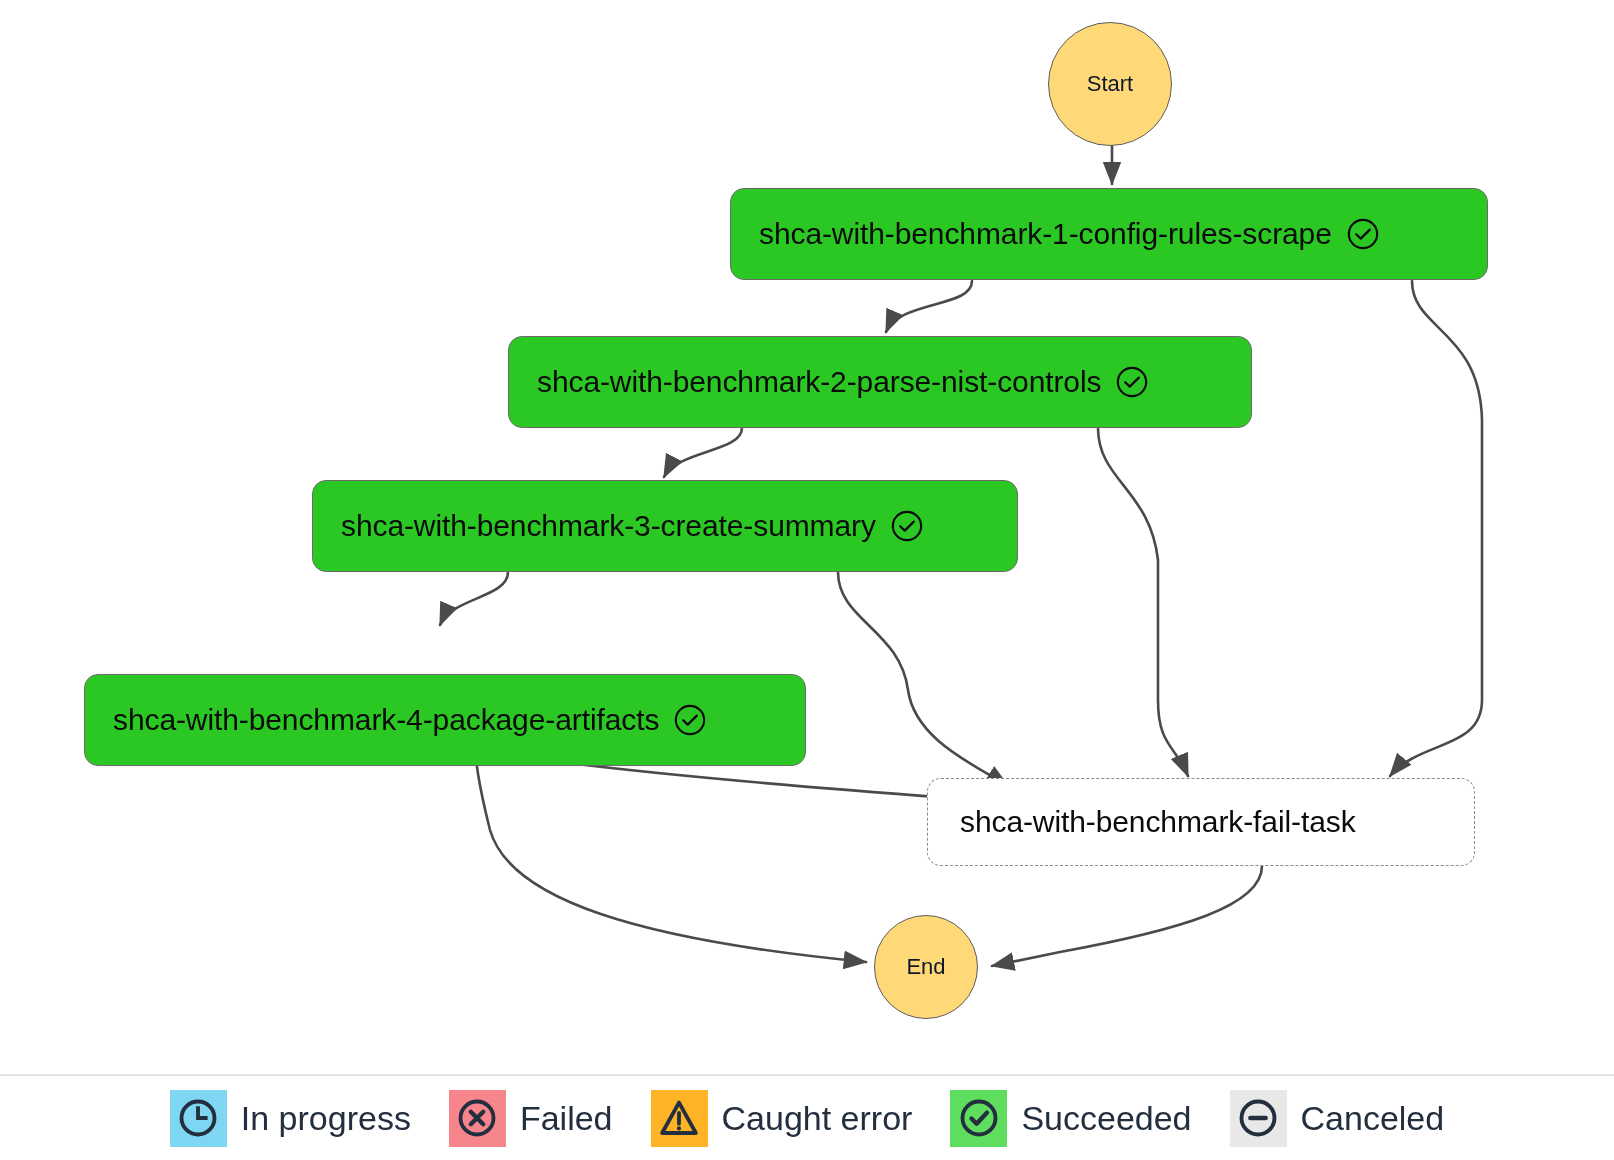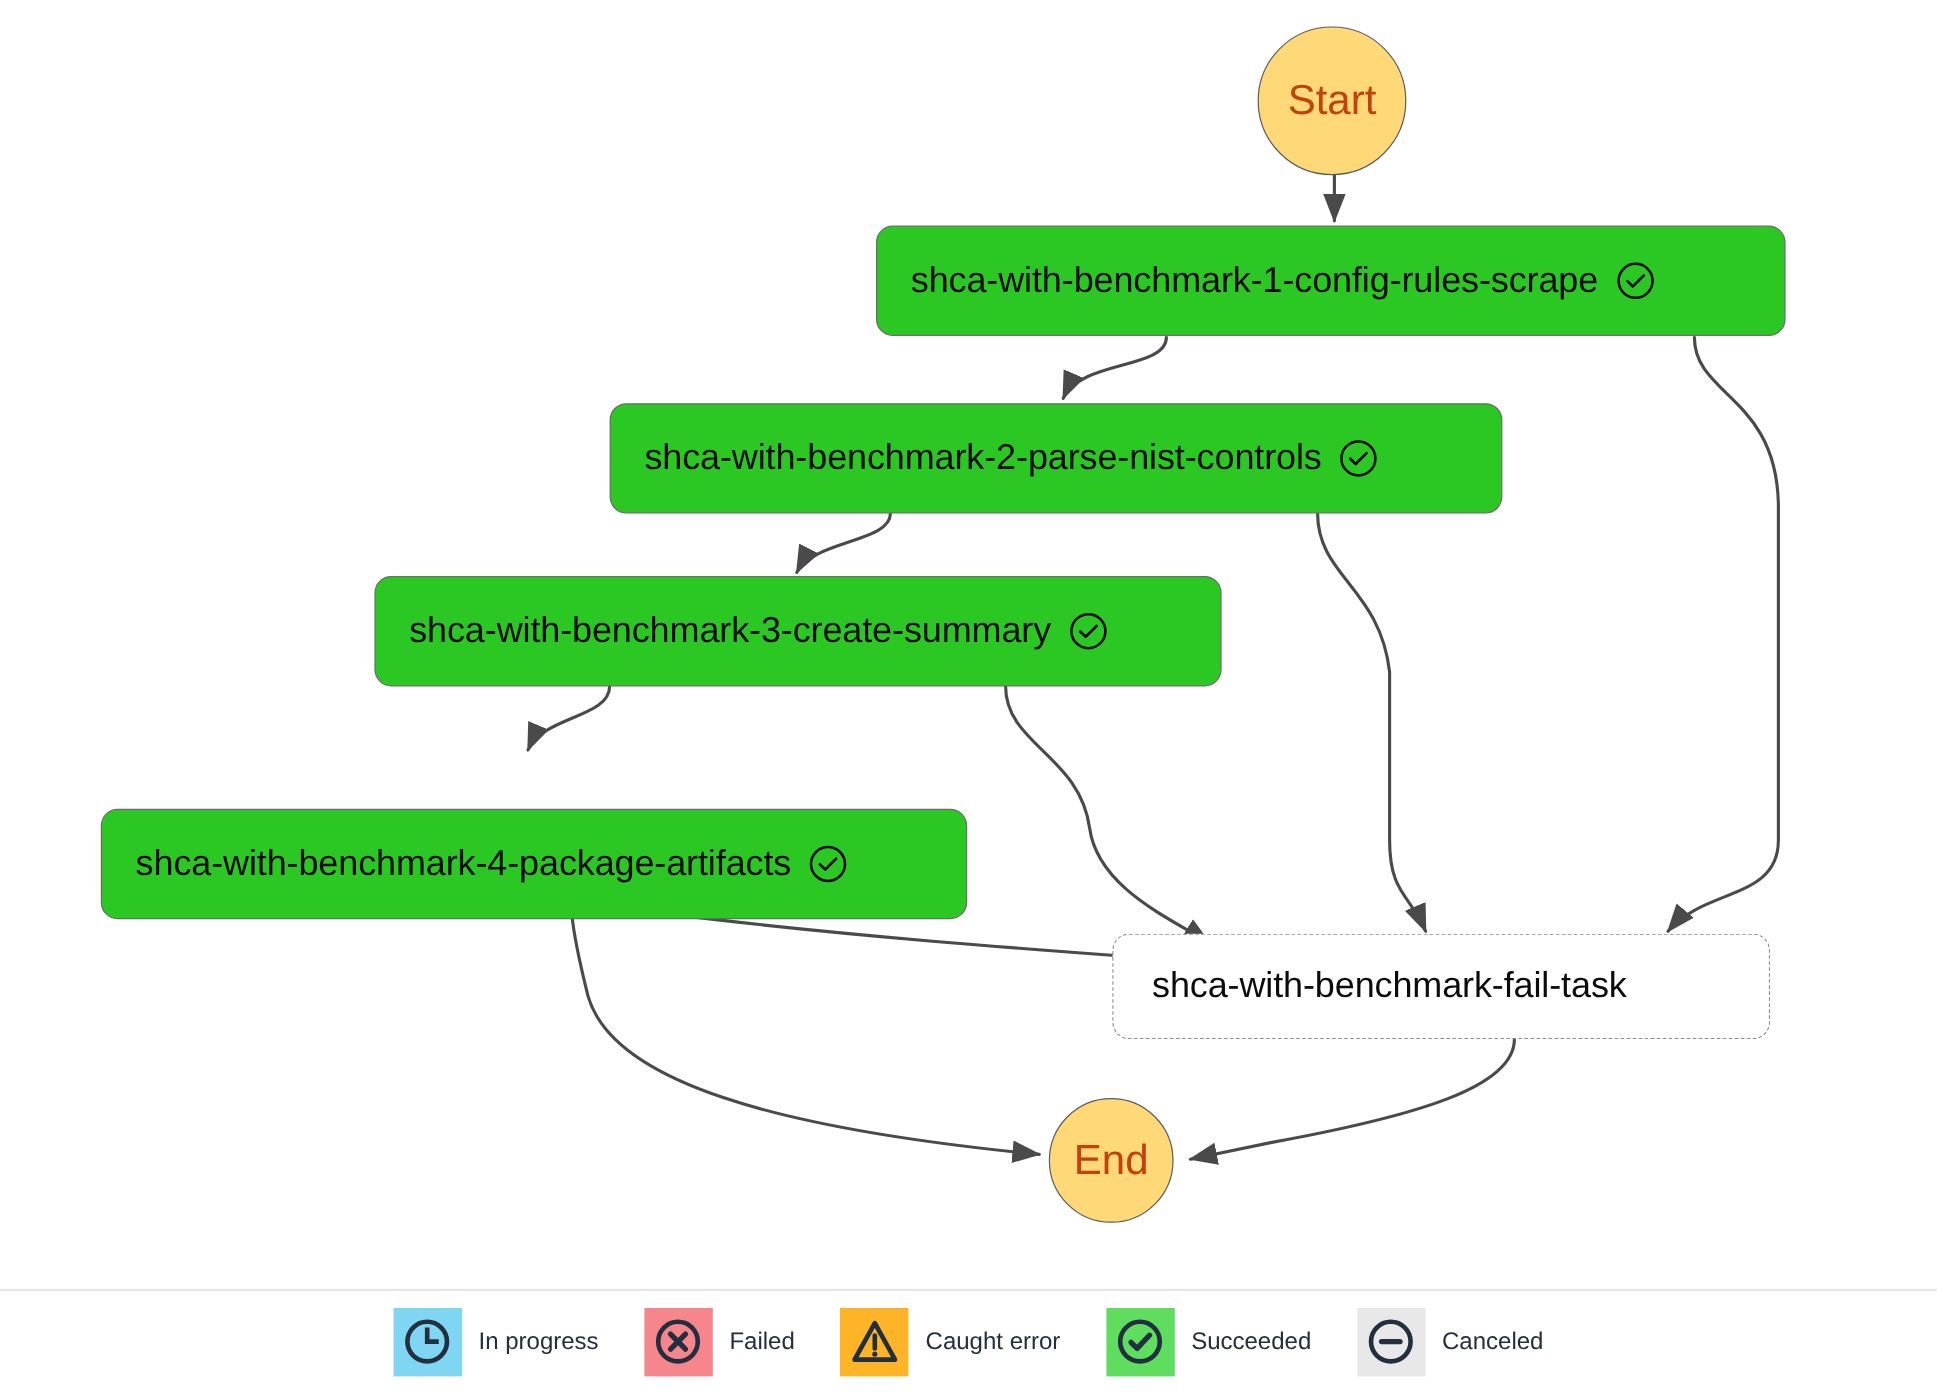--- a/index.html
+++ b/index.html
@@ -70,22 +70,22 @@
   }
   .terminal-node {
     border-radius: 50%;
     background: #ffd978;
     border: 1.6px solid #5c5c5c;
     display: flex;
     align-items: center;
     justify-content: center;
   }
   .terminal-label {
-    font-size: 35px;
-    color: #c2410c;
+    font-size: 22px;
+    color: #0f172a;
     font-weight: 400;
   }
   #legend-divider {
     position: absolute;
     left: 0;
     top: 1074px;
     width: 1614px;
     height: 2px;
     background: #e4e4e6;
   }
@@ -108,21 +108,21 @@
   }
   .legend-swatch {
     width: 57px;
     height: 57px;
     display: flex;
     align-items: center;
     justify-content: center;
     flex: 0 0 auto;
   }
   .legend-text {
-    font-size: 20px;
+    font-size: 34px;
     color: #232f3e;
     white-space: nowrap;
   }
 </style>
 </head>
 <body>
 
 <div id="graph-root">
 
   <div id="canvas-area">

